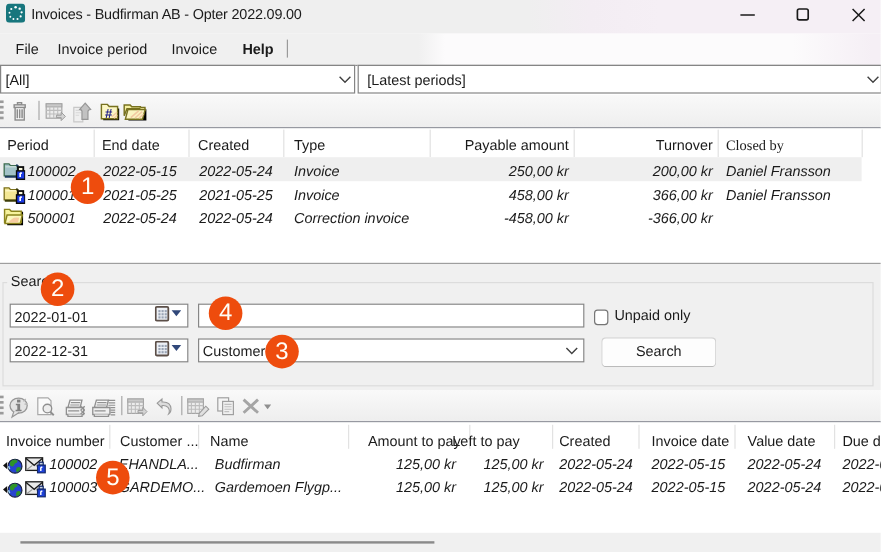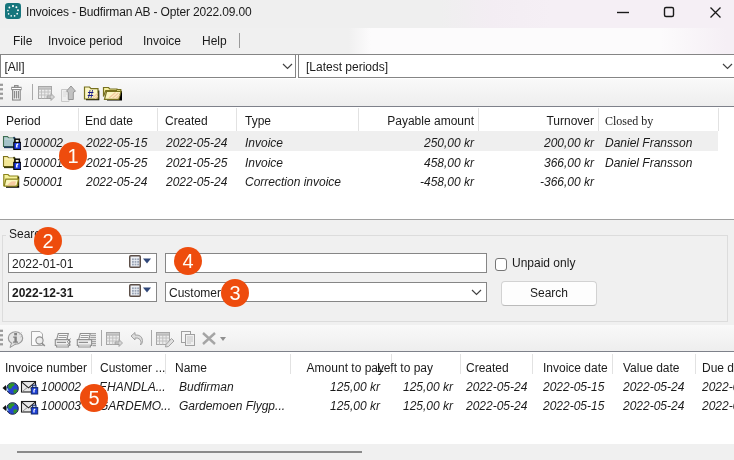--- a/index.html
+++ b/index.html
@@ -35,21 +35,21 @@
 
 <svg class="abs" style="left:600px;top:0;" width="134" height="28" viewBox="0 0 134 28">
   <line x1="17" y1="12.5" x2="29" y2="12.5" stroke="#1a1a1a" stroke-width="1.4"></line>
   <rect x="64.5" y="7.5" width="9" height="9" fill="none" stroke="#1a1a1a" stroke-width="1.4" rx="1.5"></rect>
   <path d="M110.5 7.5 L120.5 17.5 M120.5 7.5 L110.5 17.5" stroke="#1a1a1a" stroke-width="1.3" fill="none"></path>
 </svg>
 
 <div class="abs" style="left:13px;top:29px;height:24px;line-height:24px;">File</div>
 <div class="abs" style="left:48px;top:29px;height:24px;line-height:24px;">Invoice period</div>
 <div class="abs" style="left:143px;top:29px;height:24px;line-height:24px;">Invoice</div>
-<div class="abs" style="left:202px;top:29px;height:24px;line-height:24px;">Help</div>
+<div class="abs" style="left:202px;top:29px;height:24px;line-height:24px;font-weight:bold;">Help</div>
 <div class="abs" style="left:239px;top:33px;width:1px;height:15px;background:#9a9a9a;"></div>
 
 <div class="abs" style="left:0;top:54px;width:734px;height:1px;background:#8a8a8a;"></div>
 <div class="abs" style="left:0;top:54px;width:296px;height:24px;background:#fff;border:1px solid #858585;"></div>
 <div class="abs" style="left:298px;top:54px;width:437px;height:24px;background:#fff;border:1px solid #858585;"></div>
 <div class="abs" style="left:4.5px;top:54px;height:24px;line-height:27px;">[All]</div>
 <div class="abs" style="left:306px;top:54px;height:24px;line-height:27px;">[Latest periods]</div>
 <svg class="abs" style="left:282px;top:63px;" width="11" height="7" viewBox="0 0 11 7">
     <path d="M1 1 L5.5 5.5 L10 1" fill="none" stroke="#424242" stroke-width="1.2"></path>
   </svg>
@@ -191,21 +191,21 @@
       <rect x="5.6" y="6" width="1.8" height="1.8"></rect>
       <rect x="8.2" y="6" width="1.8" height="1.8"></rect>
     <rect x="3" y="8.6" width="1.8" height="1.8"></rect>
       <rect x="5.6" y="8.6" width="1.8" height="1.8"></rect>
       <rect x="8.2" y="8.6" width="1.8" height="1.8"></rect>
   </g>
   <path d="M14 3.5 L22 3.5 L18 8.5 Z" fill="#31487a"></path>
 </svg>
 
 <div class="abs" style="left:8px;top:282px;width:149px;height:20px;background:#fff;border:1px solid #868686;"></div>
-<div class="abs" style="left:12px;top:282px;height:20px;line-height:23px;font-weight:bold;">2022-12-31</div>
+<div class="abs" style="left:12px;top:282px;height:20px;line-height:23px;">2022-12-31</div>
 <svg class="abs" style="left:129px;top:284px;" width="24" height="16" viewBox="0 0 24 16">
   <rect x="0.75" y="0.75" width="10.5" height="11.5" rx="1" fill="#eef1f6" stroke="#5c4f48" stroke-width="1.5"></rect>
   <g fill="#9aa4b5">
     <rect x="3" y="3.4" width="1.8" height="1.8"></rect>
       <rect x="5.6" y="3.4" width="1.8" height="1.8"></rect>
       <rect x="8.2" y="3.4" width="1.8" height="1.8"></rect>
     <rect x="3" y="6" width="1.8" height="1.8"></rect>
       <rect x="5.6" y="6" width="1.8" height="1.8"></rect>
       <rect x="8.2" y="6" width="1.8" height="1.8"></rect>
     <rect x="3" y="8.6" width="1.8" height="1.8"></rect>

